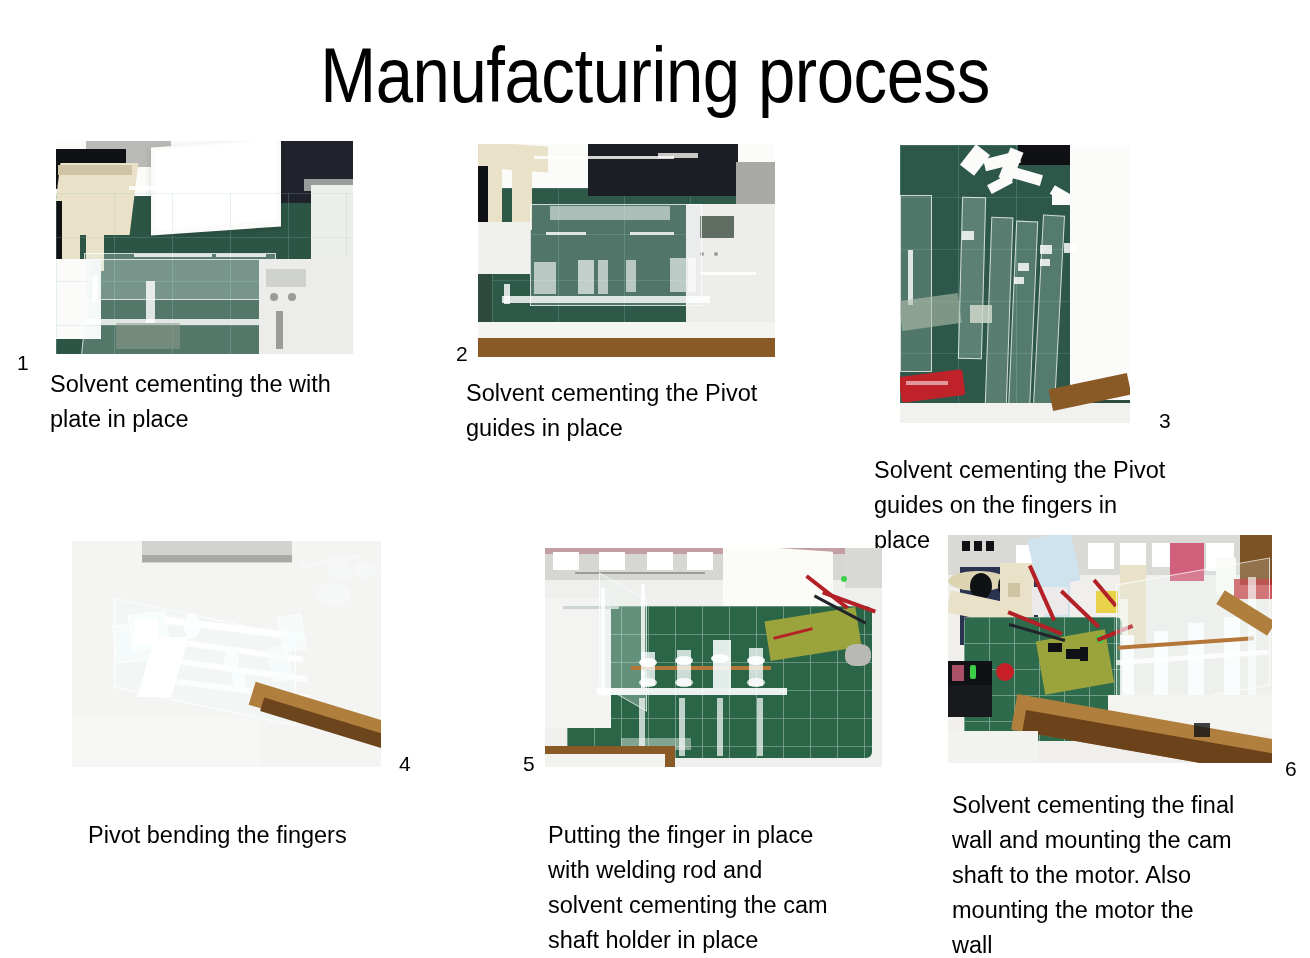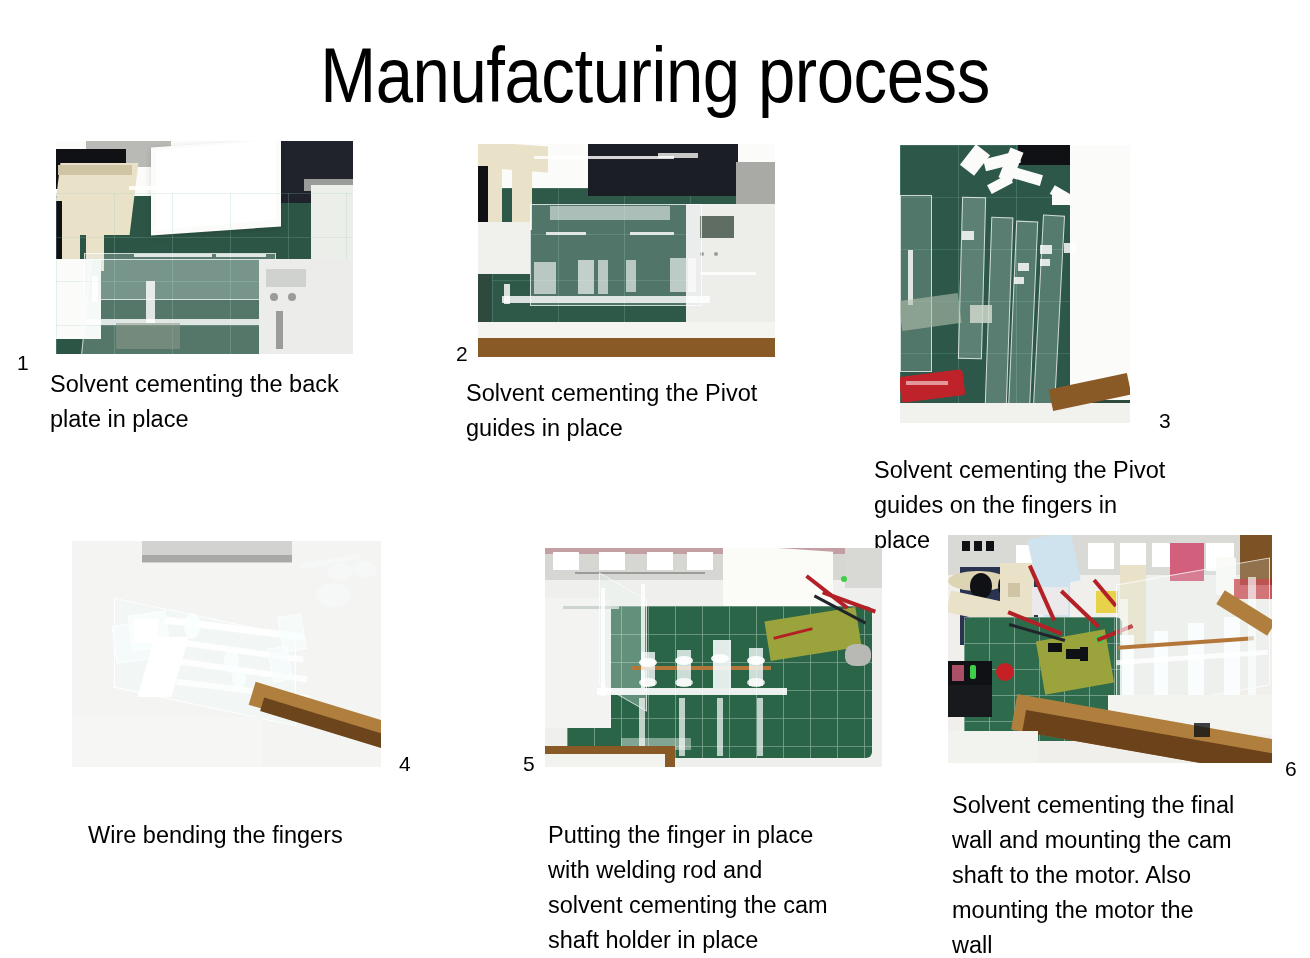--- a/index.html
+++ b/index.html
@@ -121,21 +121,21 @@
     <div class="shine" style="left:30px; top:178px; width:190px; height:6px;"></div>
     <div class="whiter" style="left:203px; top:118px; width:94px; height:96px; background:#ececea;"></div>
     <div class="mat" style="left:210px; top:128px; width:40px; height:18px; background:#cfd2ce;"></div>
     <div class="greyd" style="left:214px; top:152px; width:8px; height:8px; border-radius:50%;"></div>
     <div class="greyd" style="left:232px; top:152px; width:8px; height:8px; border-radius:50%;"></div>
     <div class="greyd" style="left:220px; top:170px; width:7px; height:38px;"></div>
     <div class="whiter" style="left:60px; top:182px; width:64px; height:26px; background:#8e9a8a; opacity:.55;"></div>
   </div>
 </div>
 <div class="num" style="left:17px; top:352px;">1</div>
-<div class="caption" style="left:50px; top:367px; width:330px;">Solvent cementing the back
+<div class="caption" style="left:50px; top:367px; width:330px;">Solvent cementing the with
 plate in place</div>
 
 <div class="photo" style="left:478px; top:144px; width:297px; height:213px;">
   <div class="scene">
     <div class="whiter" style="left:0; top:0; width:297px; height:60px;"></div>
     <div class="mat" style="left:14px; top:44px; width:283px; height:142px; background:#2e5848;"></div>
     <div class="mat-grid" style="left:14px; top:44px; width:283px; height:142px;
          background-image:
            linear-gradient(to right, rgba(150,205,195,.5) 1px, transparent 1px),
            linear-gradient(to bottom, rgba(150,205,195,.4) 1px, transparent 1px);
@@ -239,21 +239,21 @@
     <div class="acryl-s" style="left:112px; top:72px; width:16px; height:26px; border-radius:50%; background:rgba(250,255,255,.85);"></div>
     <div class="acryl-s" style="left:152px; top:108px; width:15px; height:24px; border-radius:50%; background:rgba(250,255,255,.8);"></div>
     <div class="acryl-s" style="left:160px; top:126px; width:14px; height:22px; border-radius:50%; background:rgba(250,255,255,.75);"></div>
     <div class="shine" style="left:74px; top:96px; width:34px; height:60px; background:rgba(255,255,255,.95); transform:skewX(-16deg);"></div>
     <div class="wood-lt" style="left:176px; top:168px; width:190px; height:24px; transform:rotate(17deg);"></div>
     <div class="wood" style="left:186px; top:184px; width:190px; height:14px; transform:rotate(17deg); background:#6d451c;"></div>
     <div class="whiter" style="left:0; top:176px; width:190px; height:50px; background:#f6f6f4;"></div>
   </div>
 </div>
 <div class="num" style="left:399px; top:753px;">4</div>
-<div class="caption" style="left:88px; top:818px; width:340px;">Wire bending the fingers</div>
+<div class="caption" style="left:88px; top:818px; width:340px;">Pivot bending the fingers</div>
 
 <div class="photo" style="left:545px; top:548px; width:337px; height:219px;">
   <div class="scene">
     <div class="whiter" style="left:0; top:0; width:337px; height:219px; background:#efefed;"></div>
     <div class="grey" style="left:0; top:0; width:300px; height:32px; background:#d6d7d3;"></div>
     <div class="pink" style="left:0; top:0; width:300px; height:6px; background:#b4707c; opacity:.55;"></div>
     <div class="whiter" style="left:8px; top:4px; width:26px; height:18px; background:#ffffff;"></div>
     <div class="whiter" style="left:54px; top:4px; width:26px; height:18px; background:#ffffff;"></div>
     <div class="whiter" style="left:102px; top:4px; width:26px; height:18px; background:#ffffff;"></div>
     <div class="whiter" style="left:142px; top:4px; width:26px; height:18px; background:#ffffff;"></div>

